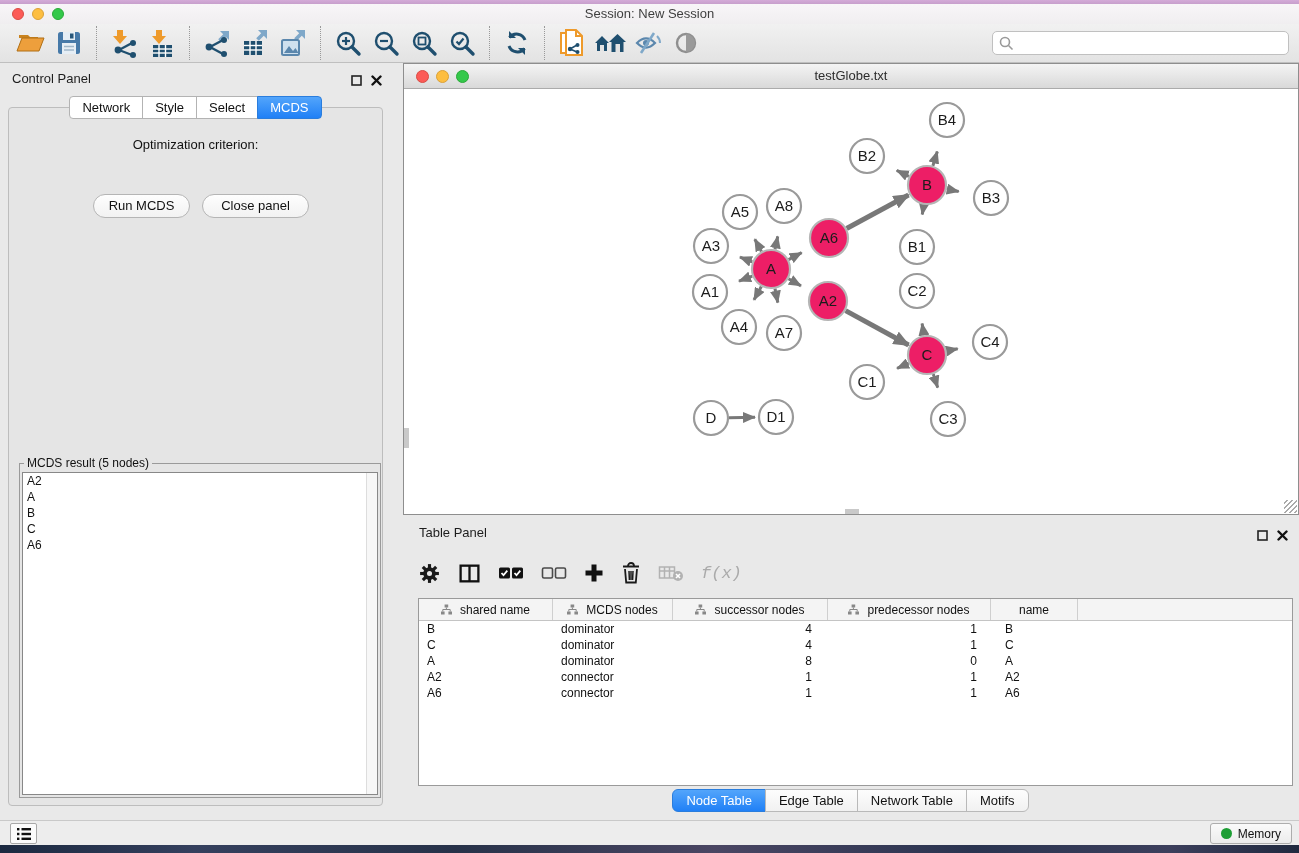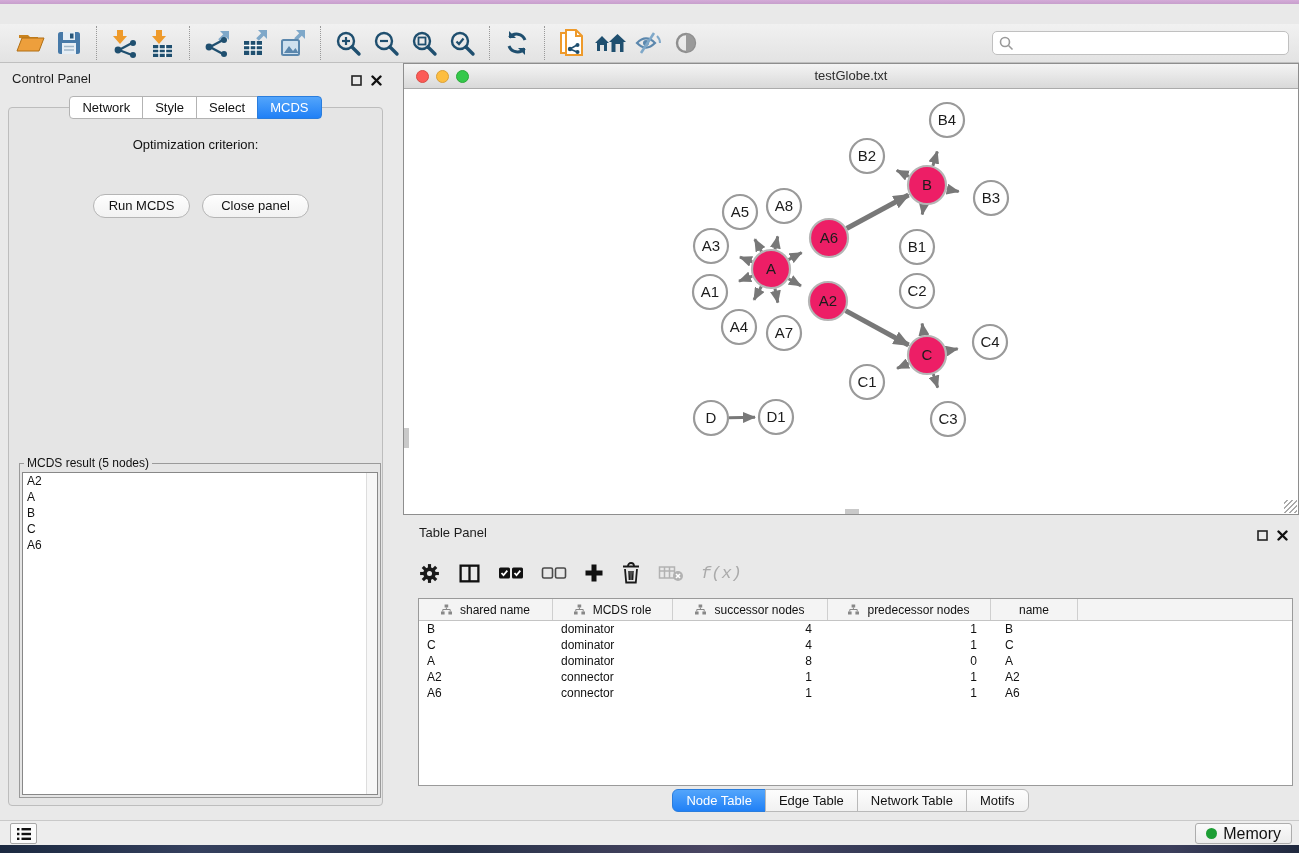--- a/index.html
+++ b/index.html
@@ -97,32 +97,40 @@
   .tp-tab:last-child { border-radius:0 6px 6px 0; }
   .tp-tab.active { background:linear-gradient(#53a5fb,#2080f6); border-color:#2a7ddd; color:#fff; }
 
   
   #status-bar { position:absolute; left:0; top:820px; width:1299px; height:25px;
     background:#ededed; border-top:1px solid #c9c9c9; }
   #list-btn { position:absolute; left:10px; top:2px; width:27px; height:21px; background:#fbfbfb;
     border:1px solid #a8a8a8; border-radius:2px; display:flex; align-items:center; justify-content:center; }
   #memory-btn { position:absolute; right:7px; top:2px; height:21px; padding:0 10px;
     background:linear-gradient(#fafafa,#ececec); border:1px solid #adadad; border-radius:3px;
-    display:flex; align-items:center; gap:6px; font-size:16px; color:#111; }
+    display:flex; align-items:center; gap:6px; font-size:12px; color:#111; }
   #memory-dot { width:11px; height:11px; border-radius:50%; background:#1d9e35; }
   #bottom-strip { position:absolute; left:0; top:845px; width:1299px; height:8px;
     background:linear-gradient(90deg,#1b2940,#35405e 15%,#273249 35%,#4a4663 55%,#2a3450 75%,#3c3f5c 90%,#20293f); }
 </style>
 </head>
 <body>
 
 <div id="screen">
 
   <div id="top-strip"></div>
 
+  <div id="titlebar">
+    <div class="lights">
+      <span class="light red"></span>
+      <span class="light yellow"></span>
+      <span class="light green"></span>
+    </div>
+    <div class="title">Session: New Session</div>
+  </div>
 
   <div id="toolbar">
     <span class="tb-btn">
       <svg width="30" height="28" viewBox="0 0 30 28">
         <path d="M3 9 V6 h9 l2 2 h8 v2" fill="#c9831f"></path>
         <path d="M1 22 L6 9 H28 L23 22 Z" fill="#ED9F3C" stroke="#b06f14" stroke-width="1"></path>
       </svg>
     </span>
     <span class="tb-btn">
       <svg width="26" height="26" viewBox="0 0 26 26">
@@ -514,21 +522,21 @@
             </svg>
             <span>shared name</span>
           </div>
           <div class="th" style="width: 120px;">
             <svg width="11" height="11" viewBox="0 0 11 11">
               <rect x="3.6" y="0.5" width="3.6" height="3" fill="#888"></rect>
               <path d="M5.4 3.5 v2 M1.8 7.5 v-2 h7.4 v2" fill="none" stroke="#888" stroke-width="1"></path>
               <rect x="0" y="7.5" width="3.6" height="3" fill="#888"></rect>
               <rect x="7.4" y="7.5" width="3.6" height="3" fill="#888"></rect>
             </svg>
-            <span>MCDS role</span>
+            <span>MCDS nodes</span>
           </div>
           <div class="th" style="width: 155px;">
             <svg width="11" height="11" viewBox="0 0 11 11">
               <rect x="3.6" y="0.5" width="3.6" height="3" fill="#888"></rect>
               <path d="M5.4 3.5 v2 M1.8 7.5 v-2 h7.4 v2" fill="none" stroke="#888" stroke-width="1"></path>
               <rect x="0" y="7.5" width="3.6" height="3" fill="#888"></rect>
               <rect x="7.4" y="7.5" width="3.6" height="3" fill="#888"></rect>
             </svg>
             <span>successor nodes</span>
           </div>

